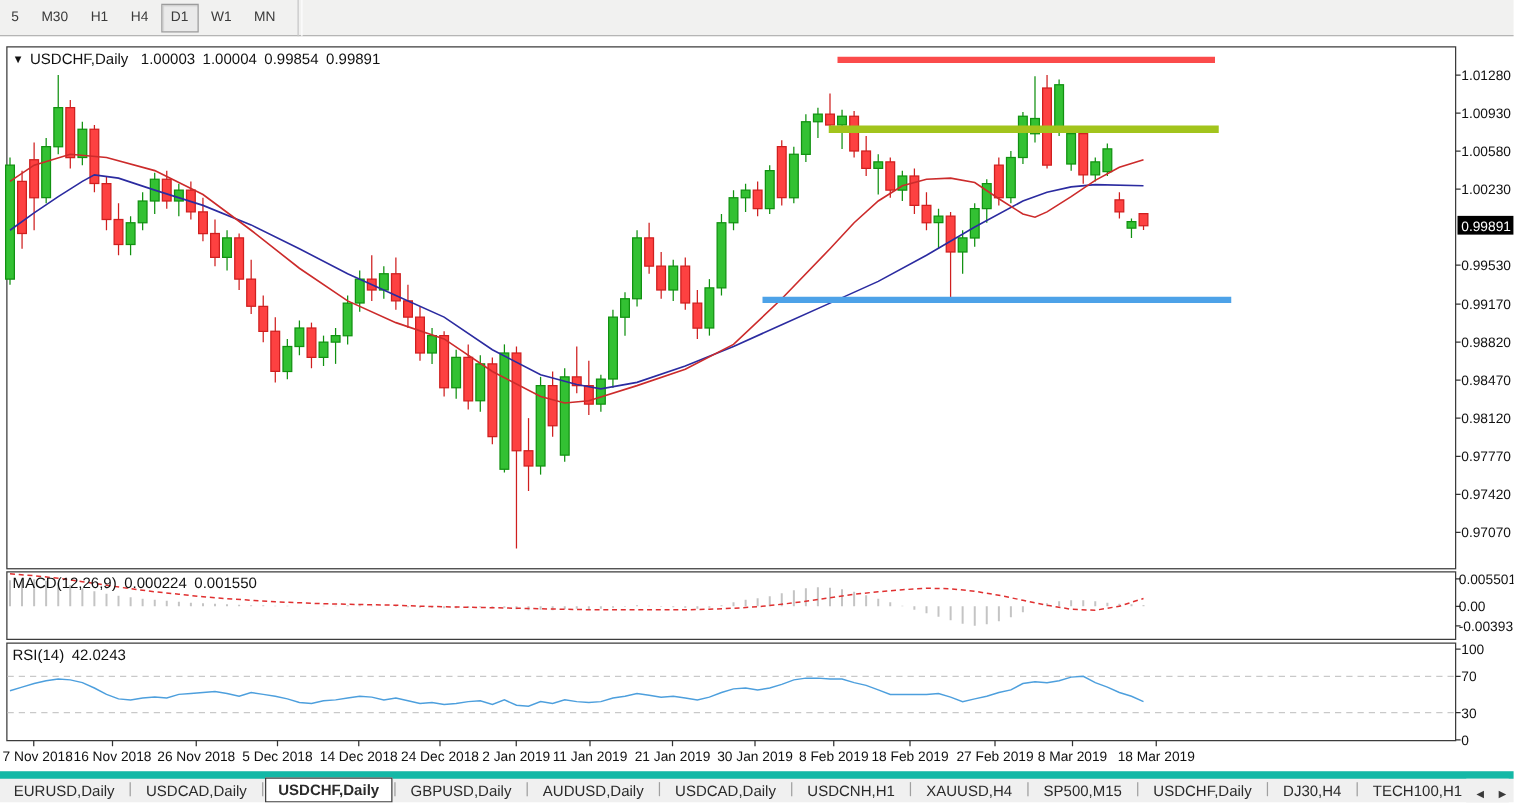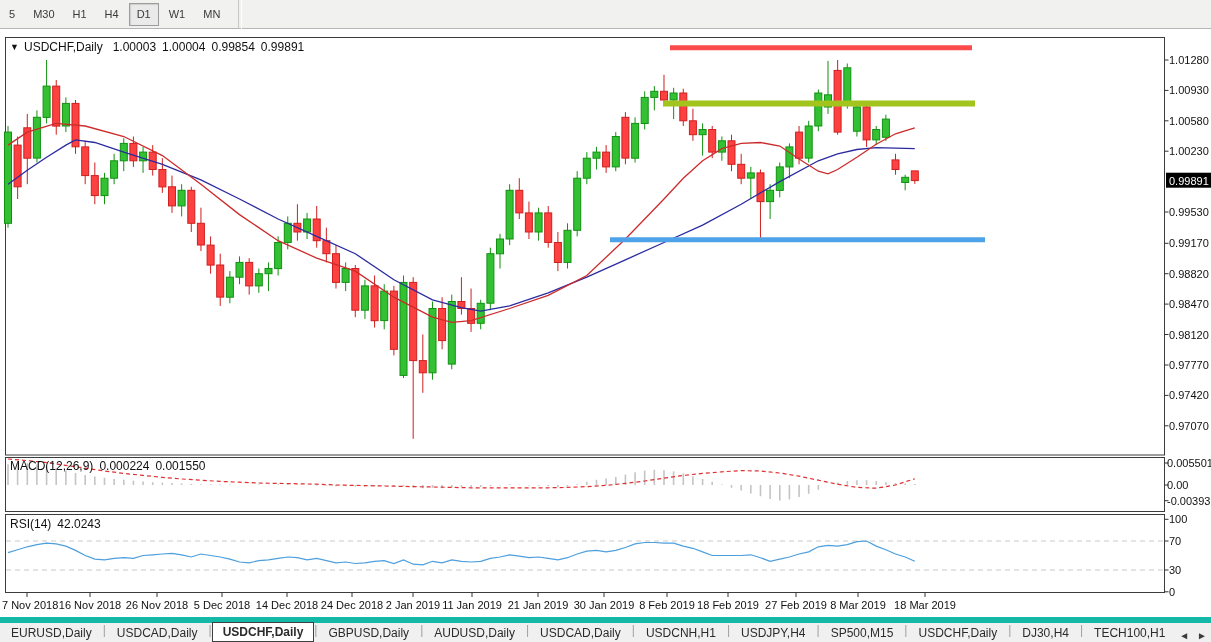--- a/index.html
+++ b/index.html
@@ -443,21 +443,21 @@
     <div class="tab active">USDCHF,Daily</div>
     <span class="tab-sep">|</span>
     <div class="tab">GBPUSD,Daily</div>
     <span class="tab-sep">|</span>
     <div class="tab">AUDUSD,Daily</div>
     <span class="tab-sep">|</span>
     <div class="tab">USDCAD,Daily</div>
     <span class="tab-sep">|</span>
     <div class="tab">USDCNH,H1</div>
     <span class="tab-sep">|</span>
-    <div class="tab">USDJPY,H4</div>
+    <div class="tab">XAUUSD,H4</div>
     <span class="tab-sep">|</span>
     <div class="tab">SP500,M15</div>
     <span class="tab-sep">|</span>
     <div class="tab">USDCHF,Daily</div>
     <span class="tab-sep">|</span>
     <div class="tab">DJ30,H4</div>
     <span class="tab-sep">|</span>
     <div class="tab">TECH100,H1</div>
     <span class="tab-sep">|</span>
     <div class="tab">UI</div>

